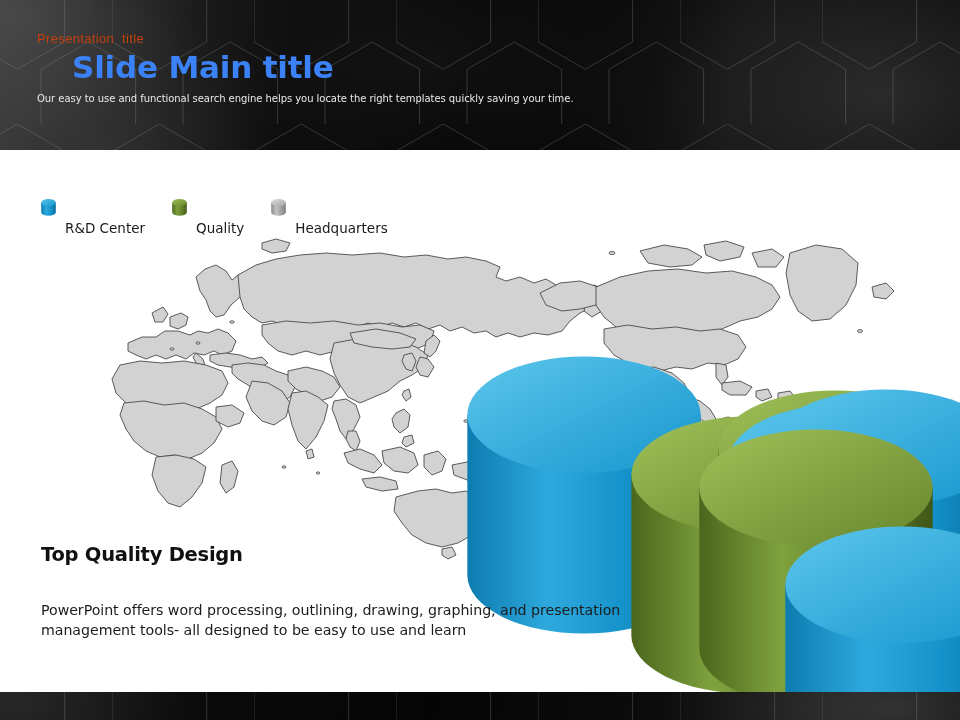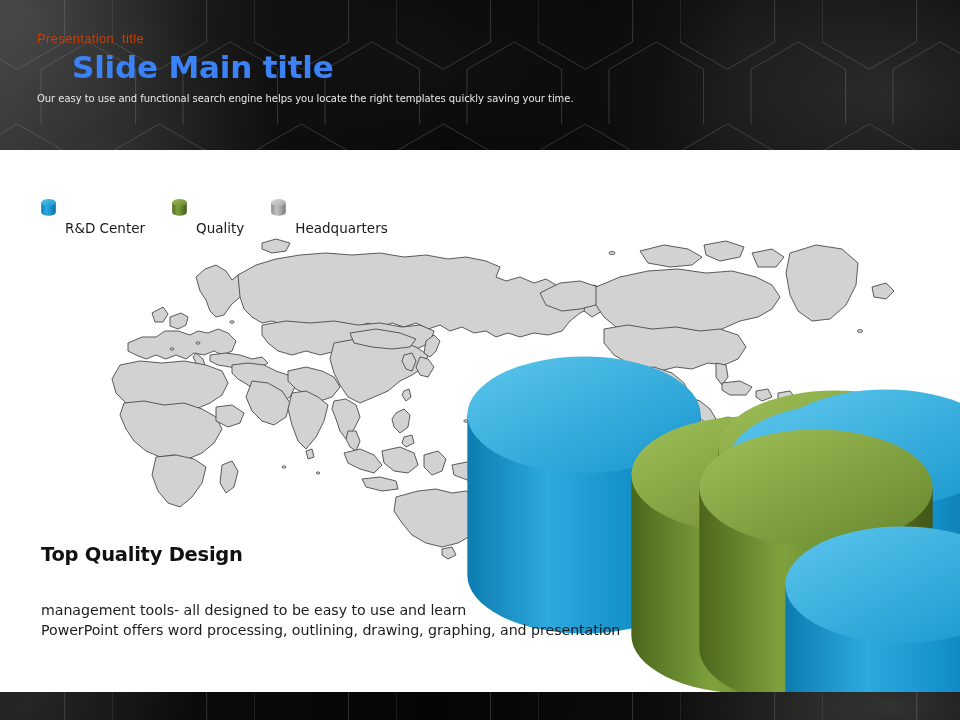--- a/index.html
+++ b/index.html
@@ -375,22 +375,22 @@
     <div class="marker" style="left:845px;top:224px">
       <svg width="19" height="24" viewBox="0 0 19 24">
         <path d="M1.5,6.5 L1.5,17.5 A8,4 0 0 0 17.5,17.5 L17.5,6.5 Z" fill="url(#mG1)"></path>
         <ellipse cx="9.5" cy="6.5" rx="8" ry="4" fill="url(#mG1t)"></ellipse>
         </svg>
     </div>
   </div>
 
   <div class="bt-title">Top Quality Design</div>
   <div class="bt-body">
+    <div>PowerPoint offers word processing, outlining,  drawing, graphing, and presentation</div>
     <div>management tools- all designed to be easy to use and learn</div>
-    <div>PowerPoint offers word processing, outlining,  drawing, graphing, and presentation</div>
   </div>
 
   <div class="footer">
     <div class="hex-grad"></div>
     <svg class="hex-layer" viewBox="0 0 960 28" preserveAspectRatio="none">
       <rect x="0" y="0" width="960" height="28" fill="url(#hexp)"></rect>
     </svg>
   </div>
 
 </div>

